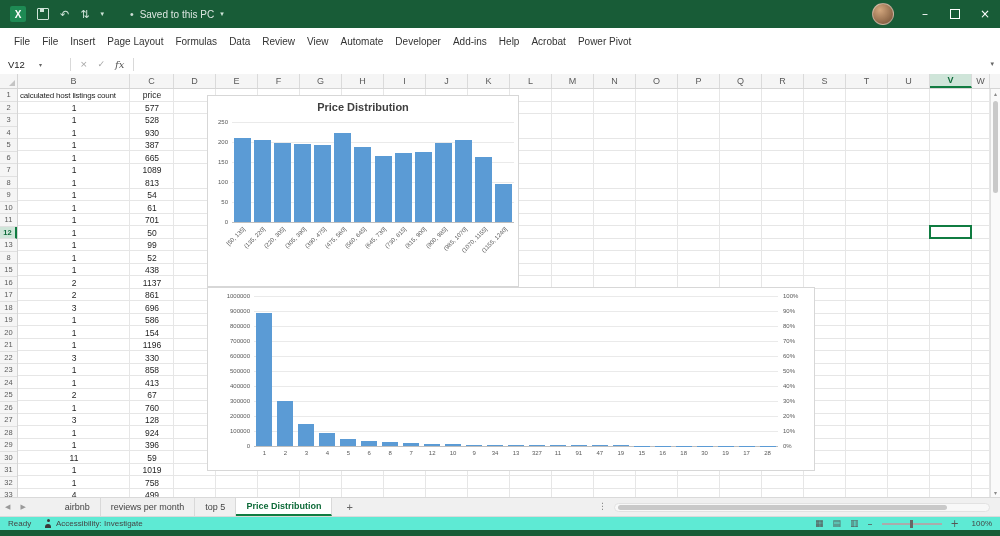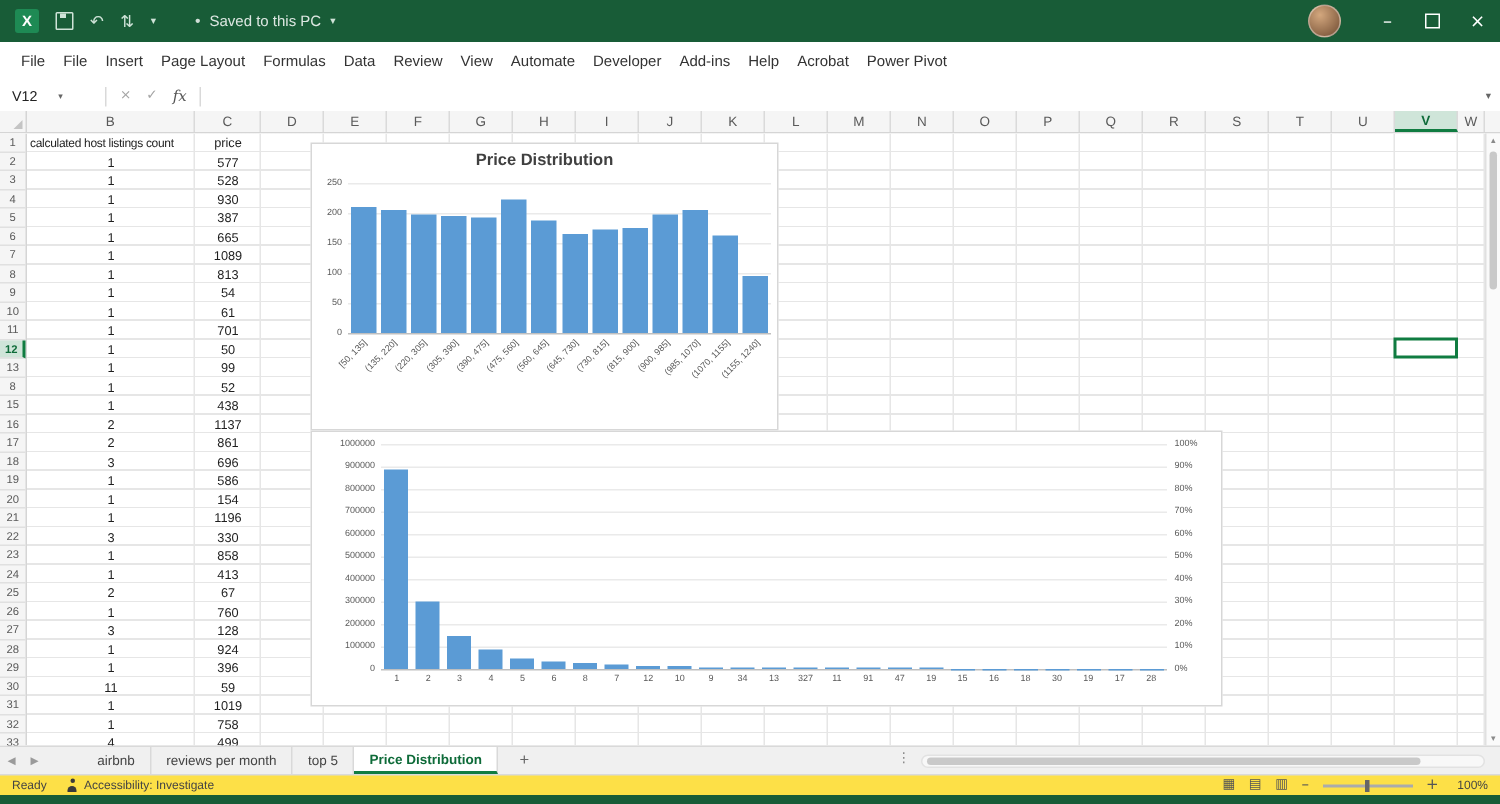--- a/index.html
+++ b/index.html
@@ -90,21 +90,21 @@
   .nav{font-size:7px;color:#9A9A9A;padding:0 5px}
   .stabs{display:flex;height:100%;margin-left:24px}
   .stab{display:flex;align-items:center;padding:0 10px;font-size:9px;color:#444;border-right:1px solid #D9D9D9;height:100%;white-space:nowrap;box-sizing:border-box}
   .stab.active{background:#fff;color:#0E6B39;font-weight:bold;border-bottom:2px solid #107C41}
   .addtab{font-size:11px;color:#666;padding:0 14px}
   .tdots{position:absolute;left:598px;font-size:9px;color:#888;top:3px}
   .hscroll{position:absolute;left:614px;right:10px;top:5px;height:9px;background:#F8F8F8;border:1px solid #E2E2E2;border-radius:5px;box-sizing:border-box}
   .hthumb{position:absolute;left:3px;top:1px;height:5px;width:88%;background:#C9C9C9;border-radius:3px}
 
   
-  .statusbar{position:absolute;left:0;right:0;top:516px;height:14px;background:#fde047;border-top:1px solid #DADADA;
+  .statusbar{position:absolute;left:0;right:0;top:516px;height:14px;background:#5eead4;border-top:1px solid #DADADA;
              display:flex;align-items:center;font-size:8px;color:#444;box-sizing:border-box}
   .sb-ready{padding-left:8px;width:36px}
   .sb-acc{display:flex;align-items:center;gap:4px}
   .person{width:8px;height:9px;position:relative}
   .person::before{content:"";position:absolute;top:0;left:2.5px;width:3px;height:3px;border-radius:50%;background:#3A3A3A}
   .person::after{content:"";position:absolute;bottom:0;left:1px;width:6px;height:4px;border-radius:3px 3px 0 0;background:#3A3A3A}
   .sb-right{position:absolute;right:8px;top:0;height:13px;display:flex;align-items:center;gap:9px}
   .viewicon{font-size:9px;color:#555;line-height:1}
   .zoomsym{font-size:10px;color:#555;line-height:1}
   .zoom-track{width:60px;height:2px;background:#ABABAB;position:relative}

